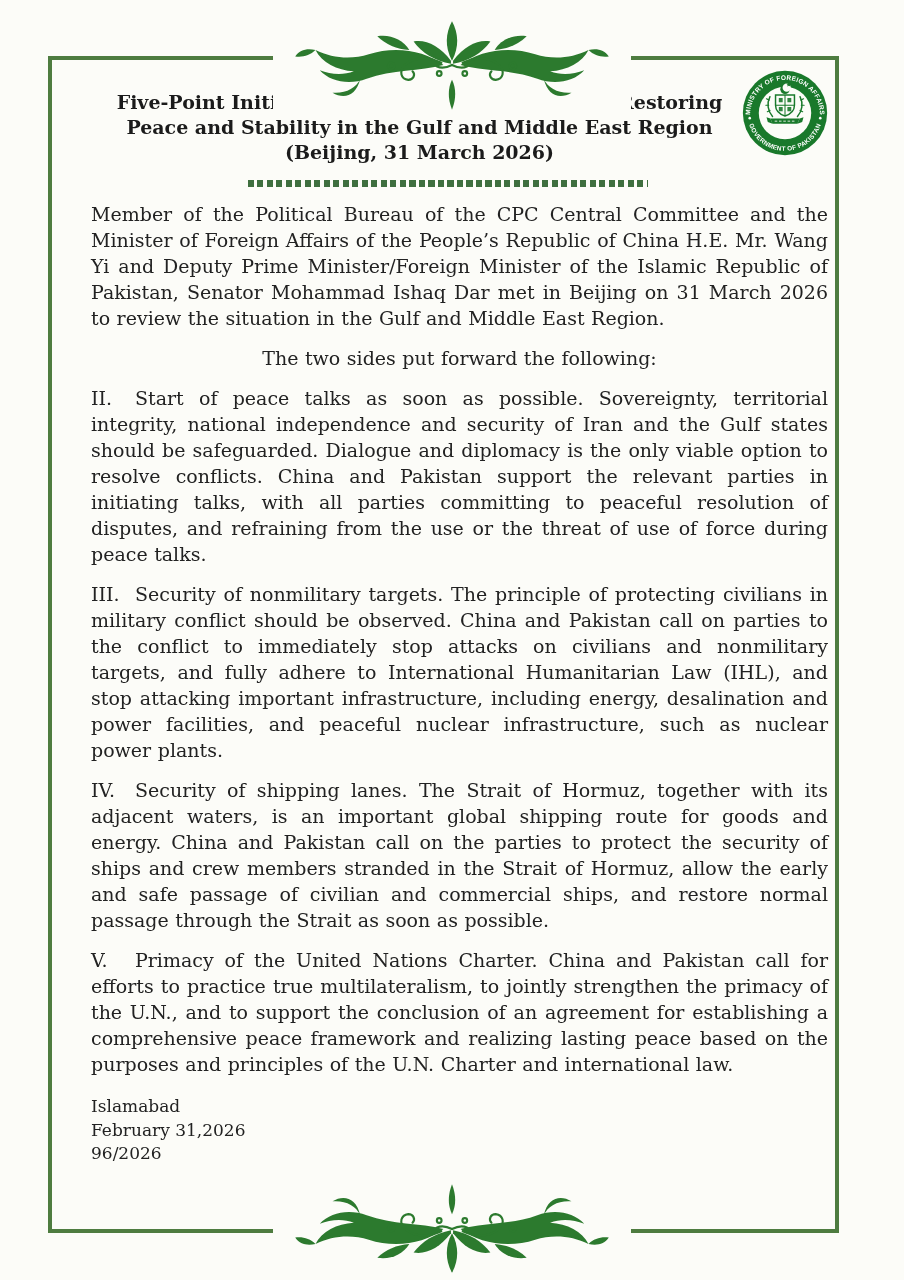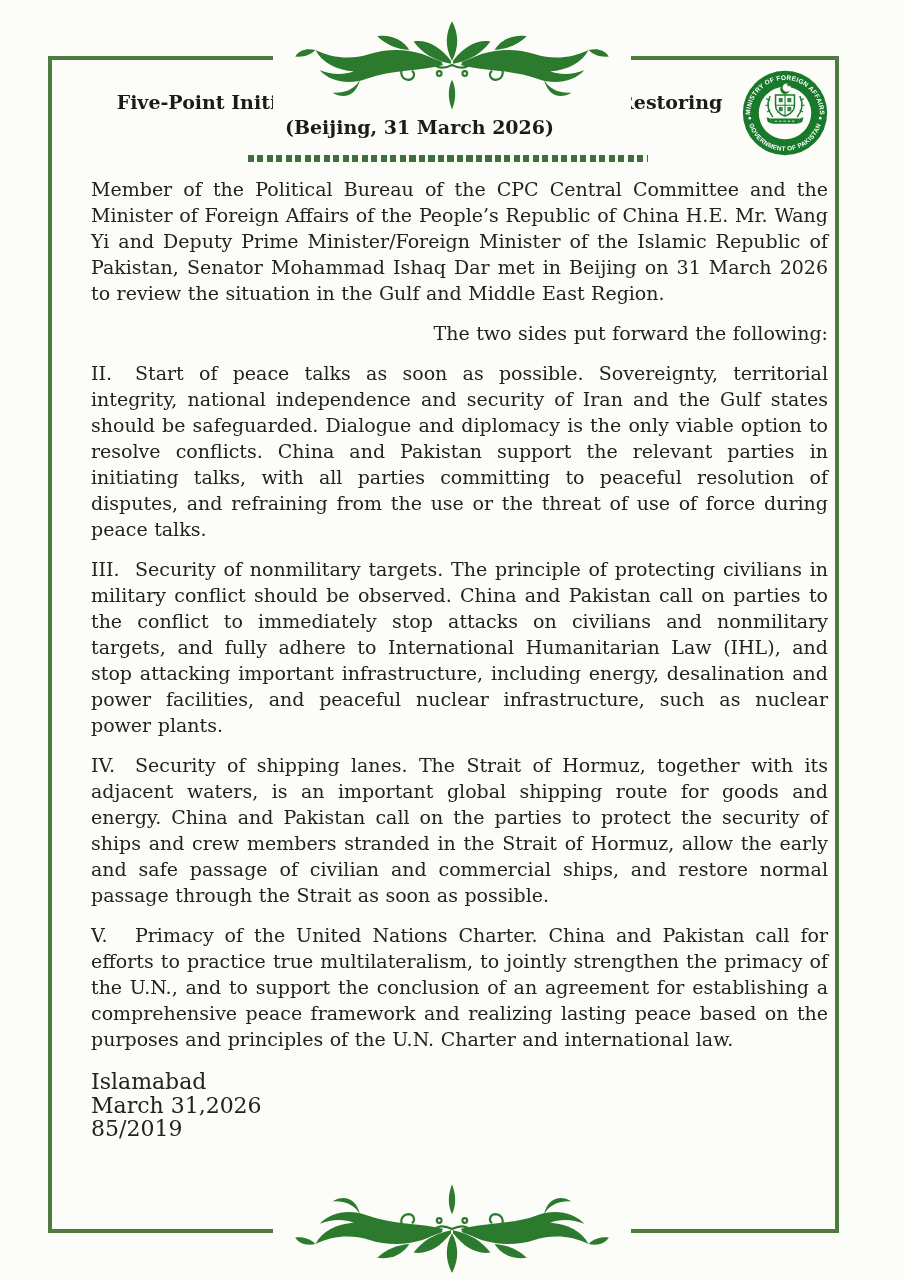--- a/index.html
+++ b/index.html
@@ -51,25 +51,25 @@
     margin:15px 0 0 157px;
     width:400px;height:7px;
     background:repeating-linear-gradient(to right,#3f6f3f 0 6px,transparent 6px 9.5px);
   }
   .para{
     margin:14px 0 13px 0;
     font-size:19px;line-height:26px;
     text-align:justify;
     word-spacing:0.5px;
   }
-  .para.lead{text-align:right;}
+  .para.lead{text-align:center;}
   .numeral{display:inline-block;min-width:44px;}
   .footer{
     margin-top:18px;
-    font-size:22px;line-height:23.5px;
+    font-size:17px;line-height:23.5px;
   }
 </style>
 </head>
 <body>
 
 <div class="page">
 
   <svg width="0" height="0" style="position:absolute" aria-hidden="true">
     <defs>
       <g id="flourish">
@@ -173,38 +173,39 @@
         <path d="M67,56.5 L71.5,55 L70,60.5 L64.5,62.5 Z"></path>
         <line x1="38" y1="59.5" x2="62" y2="59.5" stroke="#fcfcf8" stroke-width="1" stroke-dasharray="3,2"></line>
       </g>
     </svg>
   </div>
 
   <div class="content">
 
     <div class="title-block">
       <div class="title-line">Five-Point Initiative of China and Pakistan For Restoring</div>
+      <div class="title-line">Peace and Stability in the Gulf and Middle East Region</div>
       <div class="title-line">(Beijing, 31 March 2026)</div>
     </div>
 
     <div class="dotted-divider"></div>
 
     <p class="para">Member of the Political Bureau of the CPC Central Committee and the Minister of Foreign Affairs of the People’s Republic of China H.E. Mr. Wang Yi and Deputy Prime Minister/Foreign Minister of the Islamic Republic of Pakistan, Senator Mohammad Ishaq Dar met in Beijing on 31 March 2026 to review the situation in the Gulf and Middle East Region.</p>
 
     <p class="para lead">The two sides put forward the following:</p>
 
 
     <p class="para point"><span class="numeral">II.</span><span>Start of peace talks as soon as possible. Sovereignty, territorial integrity, national independence and security of Iran and the Gulf states should be safeguarded. Dialogue and diplomacy is the only viable option to resolve conflicts. China and Pakistan support the relevant parties in initiating talks, with all parties committing to peaceful resolution of disputes, and refraining from the use or the threat of use of force during peace talks.</span></p>
 
     <p class="para point"><span class="numeral">III.</span><span>Security of nonmilitary targets. The principle of protecting civilians in military conflict should be observed. China and Pakistan call on parties to the conflict to immediately stop attacks on civilians and nonmilitary targets, and fully adhere to International Humanitarian Law (IHL), and stop attacking important infrastructure, including energy, desalination and power facilities, and peaceful nuclear infrastructure, such as nuclear power plants.</span></p>
 
     <p class="para point"><span class="numeral">IV.</span><span>Security of shipping lanes. The Strait of Hormuz, together with its adjacent waters, is an important global shipping route for goods and energy. China and Pakistan call on the parties to protect the security of ships and crew members stranded in the Strait of Hormuz, allow the early and safe passage of civilian and commercial ships, and restore normal passage through the Strait as soon as possible.</span></p>
 
     <p class="para point"><span class="numeral">V.</span><span>Primacy of the United Nations Charter. China and Pakistan call for efforts to practice true multilateralism, to jointly strengthen the primacy of the U.N., and to support the conclusion of an agreement for establishing a comprehensive peace framework and realizing lasting peace based on the purposes and principles of the U.N. Charter and international law.</span></p>
 
     <div class="footer">
       <div>Islamabad</div>
-      <div>March 31,2026</div>
-      <div>85/2019</div>
+      <div>February 31,2026</div>
+      <div>96/2026</div>
     </div>
 
   </div>
 </div>
 
 </body></html>

